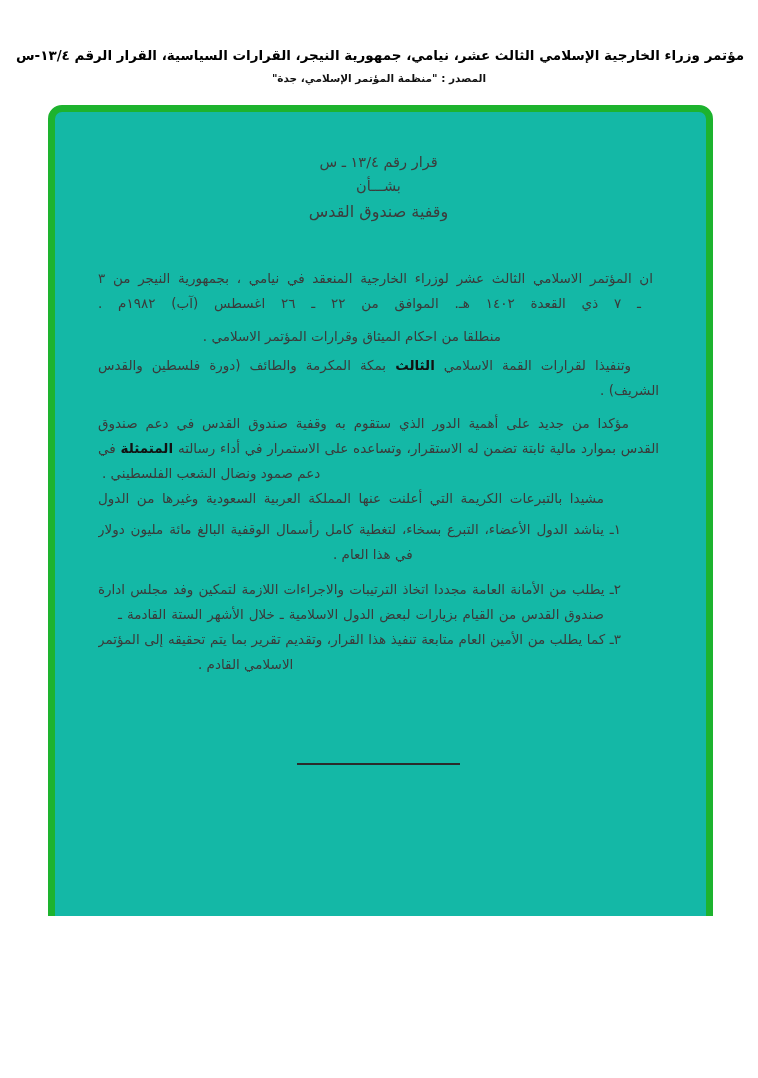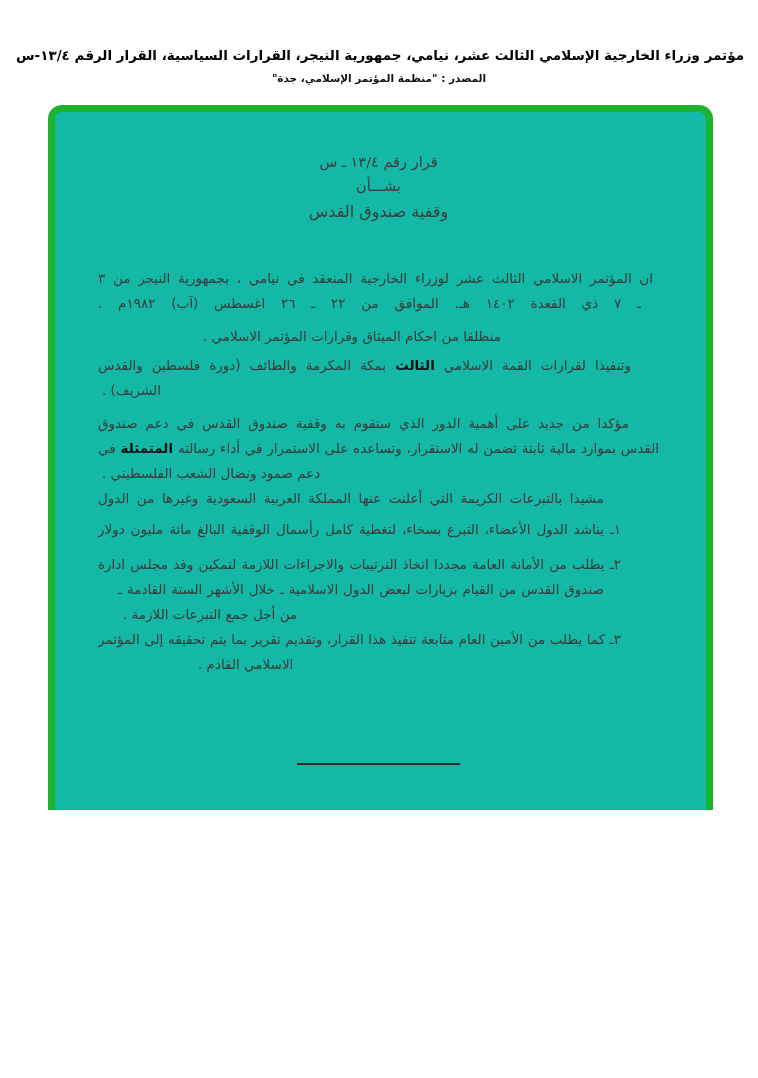--- a/index.html
+++ b/index.html
@@ -1,17 +1,17 @@
 <!DOCTYPE html>
 <html><head>
 <meta charset="utf-8">
 <style>
   html,body{margin:0;padding:0;background:#ffffff;}
   .page{
-    position:relative;width:758px;height:810px;background:#ffffff;overflow:hidden;
+    position:relative;width:758px;height:916px;background:#ffffff;overflow:hidden;
     font-family:"DejaVu Sans",sans-serif;
   }
   
   .hdr1{
     position:absolute;top:47px;right:14px;left:14px;
     direction:rtl;text-align:right;
     font-size:13.5px;font-weight:bold;color:#000;white-space:nowrap;
   }
   .hdr2{
     position:absolute;top:72px;left:0;right:0;
@@ -65,37 +65,37 @@
       <div>
           <div class="block" style="margin-bottom: 8px; margin-top: 40px;">
             <div class="line justify" style="padding-right: 6px;"><span>ان المؤتمر الاسلامي الثالث عشر لوزراء الخارجية المنعقد في نيامي ، بجمهورية النيجر من ٣</span></div>
             <div class="line justify" style="padding-right: 18px;"><span>ـ ٧ ذي القعدة ١٤٠٢ هـ. الموافق من ٢٢ ـ ٢٦ اغسطس (آب) ١٩٨٢م .</span></div>
           </div>
           <div class="block" style="margin-bottom: 4px;">
             <div class="line right" style="padding-right: 158px;"><span>منطلقا من احكام الميثاق وقرارات المؤتمر الاسلامي .</span></div>
           </div>
           <div class="block" style="margin-bottom: 8px;">
             <div class="line justify" style="padding-right: 28px;"><span>وتنفيذا لقرارات القمة الاسلامي </span><span class="b">الثالث</span><span> بمكة المكرمة والطائف (دورة فلسطين والقدس</span></div>
-            <div class="line left" style="padding-left: 4px;"><span>الشريف) .</span></div>
+            <div class="line left" style="padding-left: 4px; text-align: right;"><span>الشريف) .</span></div>
           </div>
           <div class="block">
             <div class="line justify" style="padding-right: 30px;"><span>مؤكدا من جديد على أهمية الدور الذي ستقوم به وقفية صندوق القدس في دعم صندوق</span></div>
             <div class="line justify"><span>القدس بموارد مالية ثابتة تضمن له الاستقرار، وتساعده على الاستمرار في أداء رسالته </span><span class="b">المتمثلة</span><span> في</span></div>
             <div class="line left" style="padding-left: 4px;"><span>دعم صمود ونضال الشعب الفلسطيني .</span></div>
           </div>
           <div class="block" style="margin-bottom: 6px;">
             <div class="line justify" style="padding-right: 55px;"><span>مشيدا بالتبرعات الكريمة التي أعلنت عنها المملكة العربية السعودية وغيرها من الدول الأعضاء ،</span></div>
           </div>
           <div class="block" style="margin-bottom: 10px;">
             <div class="line justify" style="padding-right: 38px;"><span>١ـ يناشد الدول الأعضاء، التبرع بسخاء، لتغطية كامل رأسمال الوقفية البالغ مائة مليون دولار مبدئيا</span></div>
+            <div class="line left" style="padding-left: 235px;"><span>في هذا العام .</span></div>
           </div>
           <div class="block" style="margin-bottom: 0;">
             <div class="line justify" style="padding-right: 38px;"><span>٢ـ يطلب من الأمانة العامة مجددا اتخاذ الترتيبات والاجراءات اللازمة لتمكين وفد مجلس ادارة</span></div>
             <div class="line justify" style="padding-right: 55px; padding-left: 20px;"><span>صندوق القدس من القيام بزيارات لبعض الدول الاسلامية ـ خلال الأشهر الستة القادمة ـ</span></div>
-            <div class="line left" style="padding-left: 25px;"><span>من أجل جمع التبرعات اللازمة .</span></div>
           </div>
           <div class="block">
             <div class="line justify" style="padding-right: 38px;"><span>٣ـ كما يطلب من الأمين العام متابعة تنفيذ هذا القرار، وتقديم تقرير بما يتم تحقيقه إلى المؤتمر</span></div>
             <div class="line left" style="padding-left: 100px;"><span>الاسلامي القادم .</span></div>
           </div>
         </div>
 
       <div class="divider"></div>
 
     </div>

